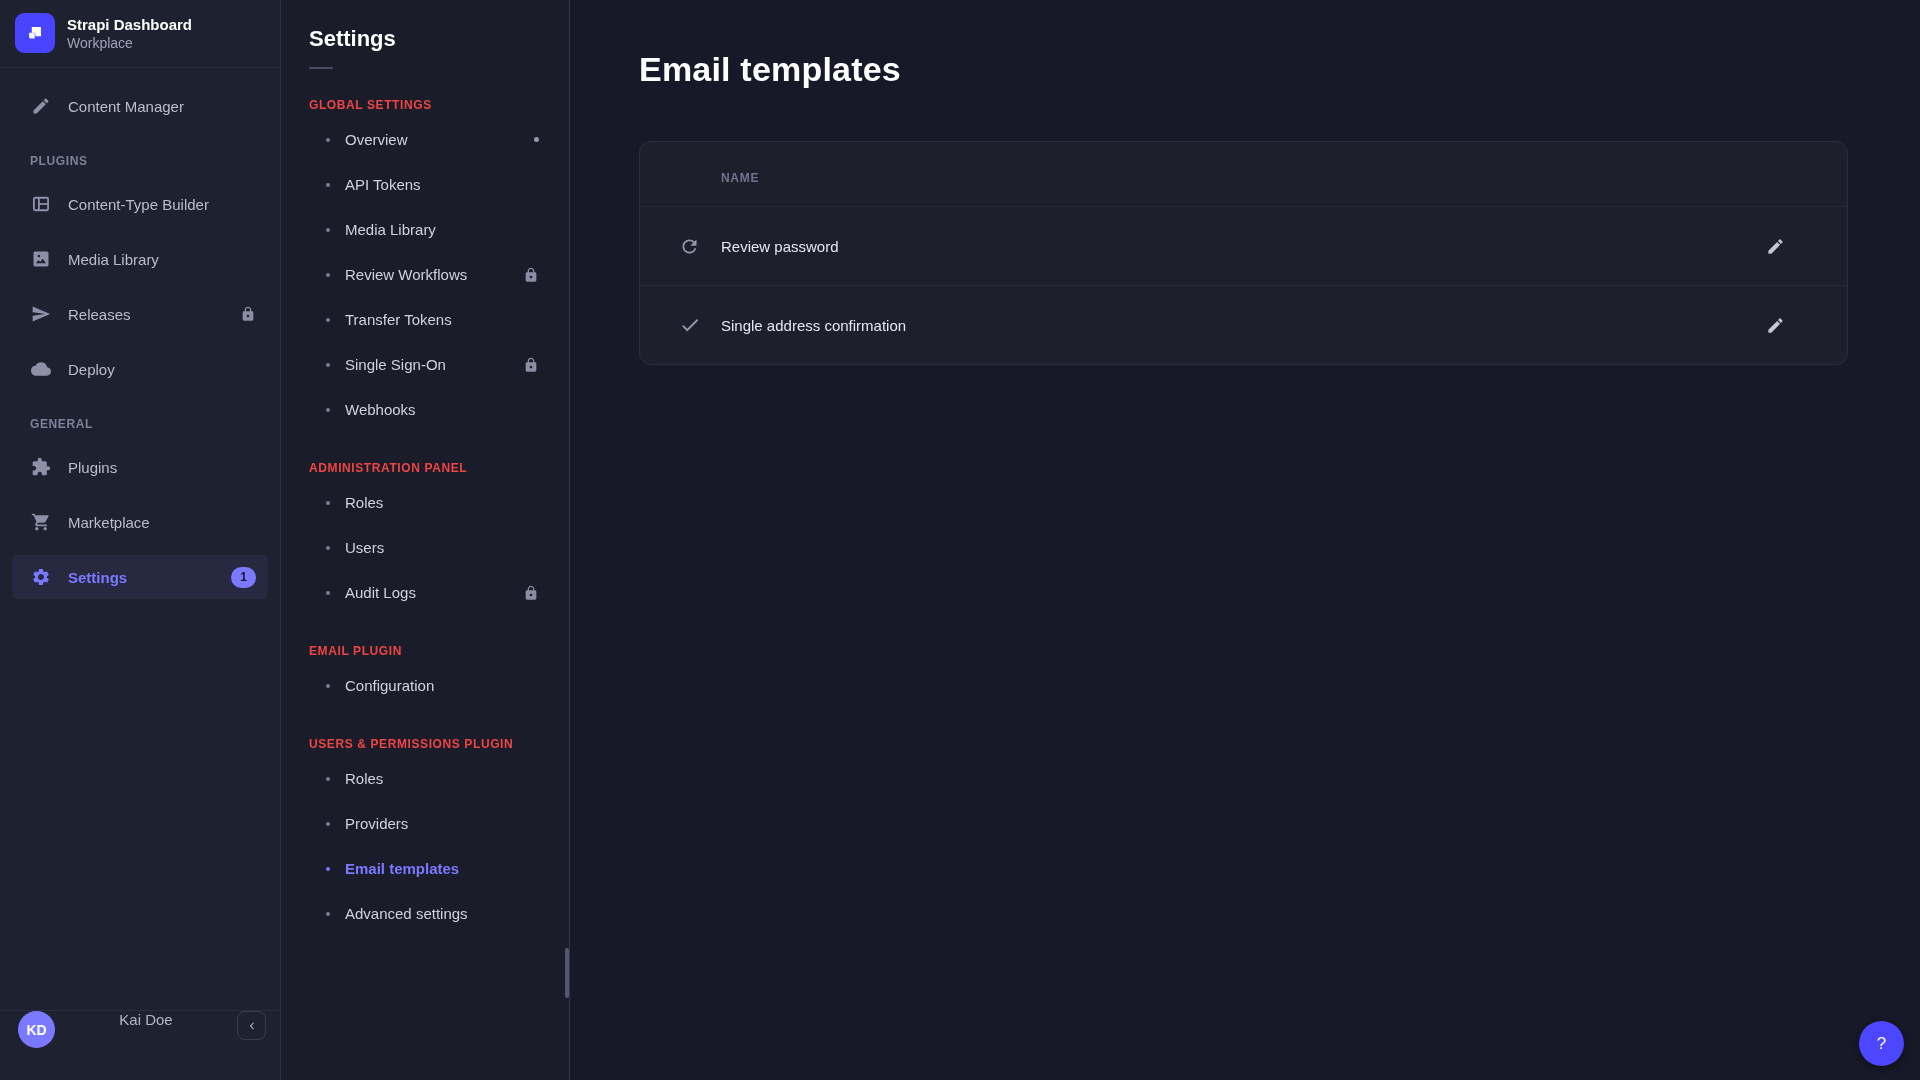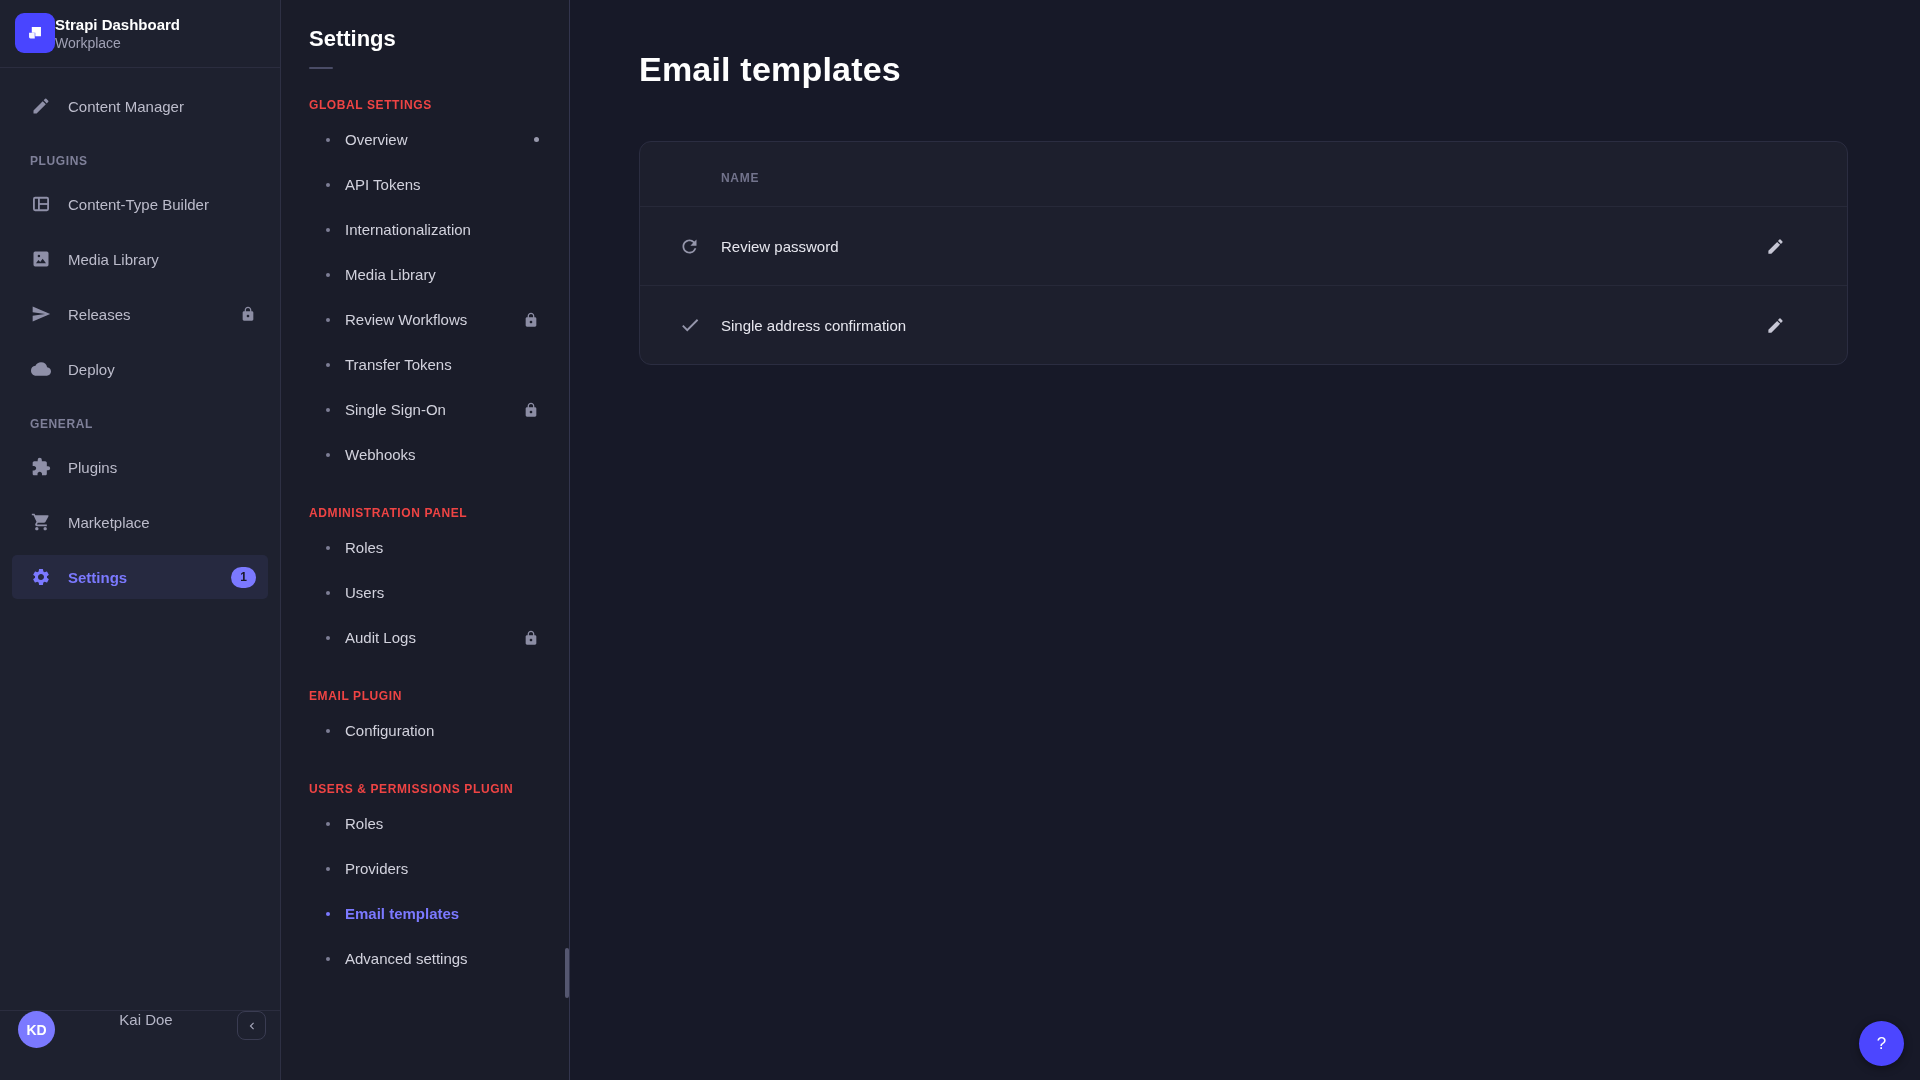--- a/index.html
+++ b/index.html
@@ -13,21 +13,21 @@
 
   
   .main-nav {
     width:281px; height:1080px; flex:0 0 281px;
     background:#1e212f;
     border-right:1px solid #2e3044;
     display:flex; flex-direction:column;
     position:relative;
   }
   .brand {
-    display:flex; align-items:center; gap:0;
+    display:flex; align-items:center; gap:12px;
     padding:13px 15px 14px 15px;
   }
   .brand-logo {
     width:40px; height:40px; border-radius:9px;
     background:#4945ff;
     display:flex; align-items:center; justify-content:center;
     flex:0 0 40px;
   }
   .brand-text { display:flex; flex-direction:column; gap:2px; }
   .brand-title { font-size:15px; font-weight:bold; color:#ffffff; }
@@ -284,24 +284,20 @@
       <span class="bullet"></span>
       <span class="lbl">Overview</span>
       <span class="notif-dot"></span>
     </div>
     <div class="sub-item">
       <span class="bullet"></span>
       <span class="lbl">API Tokens</span>
     </div>
     <div class="sub-item">
       <span class="bullet"></span>
-      <span class="lbl">Internationalization</span>
-    </div>
-    <div class="sub-item">
-      <span class="bullet"></span>
       <span class="lbl">Media Library</span>
     </div>
     <div class="sub-item">
       <span class="bullet"></span>
       <span class="lbl">Review Workflows</span>
       <span class="lock">
         <svg width="16" height="16" viewBox="0 0 24 24" fill="currentColor">
             <path d="M18 8h-1V6c0-2.76-2.24-5-5-5S7 3.24 7 6v2H6c-1.1 0-2 .9-2 2v10c0 1.1.9 2 2 2h12c1.1 0 2-.9 2-2V10c0-1.1-.9-2-2-2zm-6 9c-1.1 0-2-.9-2-2s.9-2 2-2 2 .9 2 2-.9 2-2 2zm3.1-9H8.9V6c0-1.71 1.39-3.1 3.1-3.1 1.71 0 3.1 1.39 3.1 3.1v2z"></path>
           </svg>
       </span>

